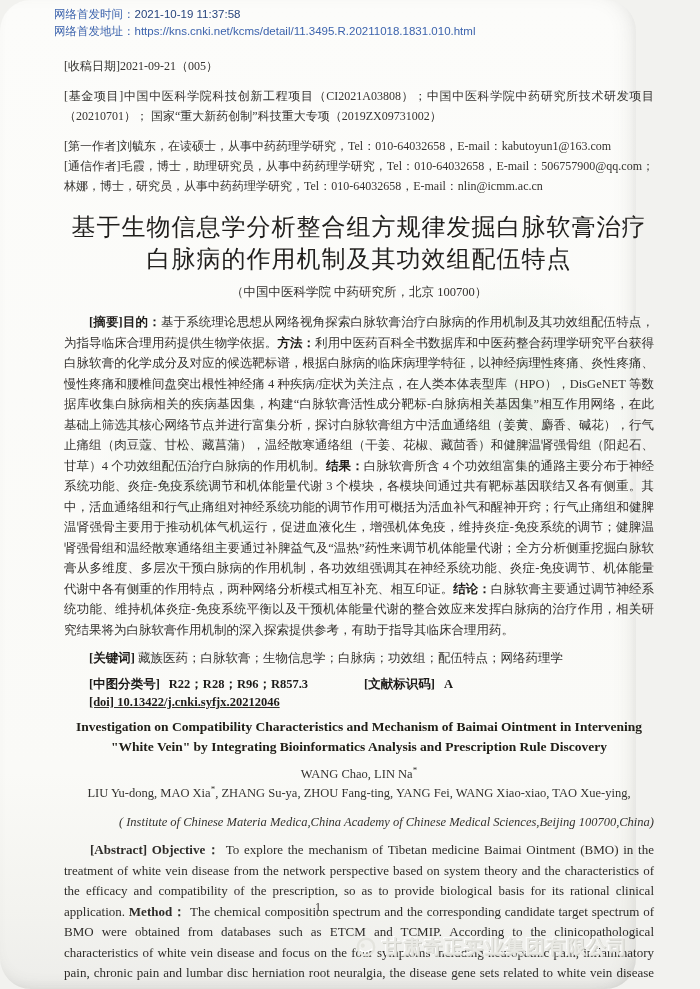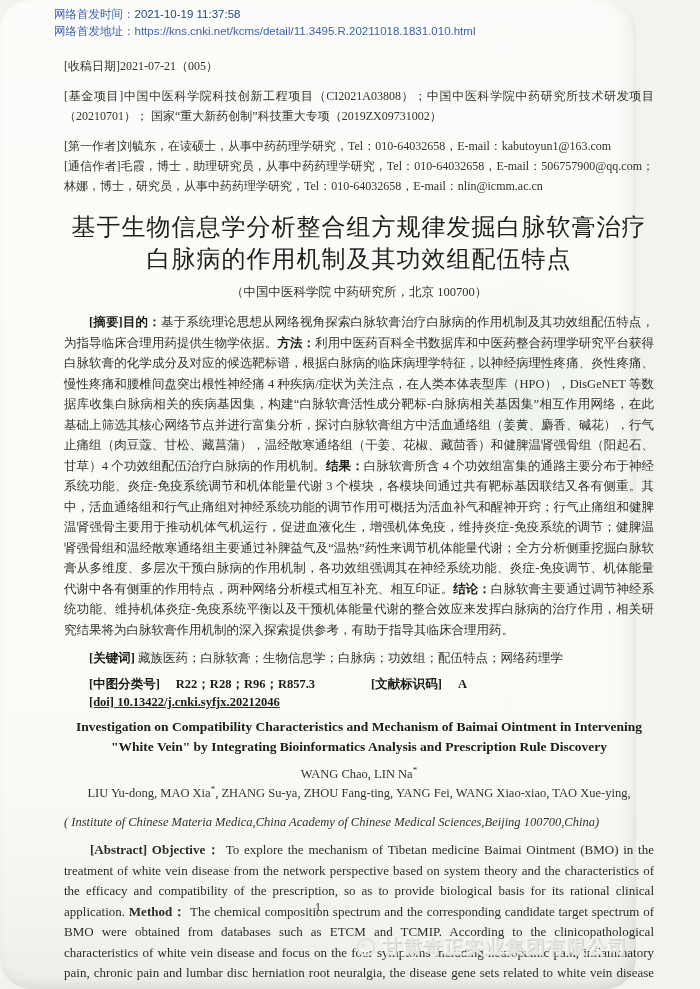--- a/index.html
+++ b/index.html
@@ -41,27 +41,27 @@
   .authors-cn { text-align:center; font-size:13.5px; margin-top:12px; color:#2c2a27; }
   .affil-cn   { text-align:center; font-size:12.5px; margin-top:9px; }
 
   sup { font-size:9px; vertical-align:super; line-height:0; }
 
   .abstract-cn { font-size:12.5px; line-height:20.5px; text-align:justify; text-indent:2em; margin-top:11px; }
   .abstract-cn b, .keywords b, .clc b, .doi b { color:#1d1b19; }
 
   .keywords { font-size:12.5px; margin-top:10px; text-indent:2em; }
   .clc { font-size:12.5px; margin-top:9px; text-indent:2em; }
-  .clc .val { margin-left:16px; }
+  .clc .val { margin-left:9px; }
   .clc .doc-code-label { margin-left:56px;text-align:center; }
   .doi { font-size:12.5px; margin-top:2px; text-indent:2em;text-decoration:underline; }
 
   .title-en { font-size:13.5px; line-height:20px; font-weight:700; text-align:center; margin-top:7px; color:#222019; }
   .authors-en { text-align:center; font-size:12.5px; line-height:19px; margin-top:8px; }
-  .affil-en { text-align:left; font-style:italic; font-size:12.5px; margin-top:12px; }
+  .affil-en { text-align:right; font-style:italic; font-size:12.5px; margin-top:12px; }
   .abstract-en { font-size:13px; line-height:20.5px; text-align:justify; text-indent:2em; margin-top:10px; color:#2e2c29; }
 
   .page-number { position:absolute; left:0; right:0; bottom:74px; text-align:center; font-size:12px; color:#3a3835; }
 
   .company-watermark { position:absolute; right:8px; top:934px; display:flex; align-items:center; gap:5px;
     font-size:19px; font-weight:700; letter-spacing:1.5px; color:#e9e9e4;
     text-shadow:1px 1px 0 #cfcfc8, -1px -1px 0 #ffffff; user-select:none; }
   .company-watermark svg { display:block; }
 </style>
 </head>
@@ -70,21 +70,21 @@
 <div class="page">
   <div class="green-blob blob1"></div>
   <div class="green-blob blob2"></div>
 
   <header class="cnki-header">
     <div class="hdr-line"><span class="hdr-label">网络首发时间：</span><span class="hdr-value">2021-10-19 11:37:58</span></div>
     <div class="hdr-line"><span class="hdr-label">网络首发地址：</span><a class="hdr-link">https://kns.cnki.net/kcms/detail/11.3495.R.20211018.1831.010.html</a></div>
   </header>
 
   <main class="content">
-    <p class="fm fm-received">[收稿日期]2021-07-21（005）</p>
+    <p class="fm fm-received">[收稿日期]2021-09-21（005）</p>
     <p class="fm fm-funding">[基金项目]中国中医科学院科技创新工程项目（CI2021A03808）；中国中医科学院中药研究所技术研发项目（20210701）； 国家“重大新药创制”科技重大专项（2019ZX09731002）</p>
     <p class="fm fm-first">[第一作者]刘毓东，在读硕士，从事中药药理学研究，Tel：010-64032658，E-mail：kabutoyun1@163.com</p>
     <p class="fm fm-corr">[通信作者]毛霞，博士，助理研究员，从事中药药理学研究，Tel：010-64032658，E-mail：506757900@qq.com；林娜，博士，研究员，从事中药药理学研究，Tel：010-64032658，E-mail：nlin@icmm.ac.cn</p>
 
     <h1 class="title-cn">基于生物信息学分析整合组方规律发掘白脉软膏治疗白脉病的作用机制及其功效组配伍特点</h1>
 
 
     <p class="affil-cn">（中国中医科学院 中药研究所，北京 100700）</p>
 
     <p class="abstract-cn"><b>[摘要]目的：</b><span>基于系统理论思想从网络视角探索白脉软膏治疗白脉病的作用机制及其功效组配伍特点，为指导临床合理用药提供生物学依据。</span><b>方法：</b><span>利用中医药百科全书数据库和中医药整合药理学研究平台获得白脉软膏的化学成分及对应的候选靶标谱，根据白脉病的临床病理学特征，以神经病理性疼痛、炎性疼痛、慢性疼痛和腰椎间盘突出根性神经痛 4 种疾病/症状为关注点，在人类本体表型库（HPO），DisGeNET 等数据库收集白脉病相关的疾病基因集，构建“白脉软膏活性成分靶标-白脉病相关基因集”相互作用网络，在此基础上筛选其核心网络节点并进行富集分析，探讨白脉软膏组方中活血通络组（姜黄、麝香、碱花），行气止痛组（肉豆蔻、甘松、藏菖蒲），温经散寒通络组（干姜、花椒、藏茴香）和健脾温肾强骨组（阳起石、甘草）4 个功效组配伍治疗白脉病的作用机制。</span><b>结果：</b><span>白脉软膏所含 4 个功效组富集的通路主要分布于神经系统功能、炎症-免疫系统调节和机体能量代谢 3 个模块，各模块间通过共有靶标基因联结又各有侧重。其中，活血通络组和行气止痛组对神经系统功能的调节作用可概括为活血补气和醒神开窍；行气止痛组和健脾温肾强骨主要用于推动机体气机运行，促进血液化生，增强机体免疫，维持炎症-免疫系统的调节；健脾温肾强骨组和温经散寒通络组主要通过补脾益气及“温热”药性来调节机体能量代谢；全方分析侧重挖掘白脉软膏从多维度、多层次干预白脉病的作用机制，各功效组强调其在神经系统功能、炎症-免疫调节、机体能量代谢中各有侧重的作用特点，两种网络分析模式相互补充、相互印证。</span><b>结论：</b><span>白脉软膏主要通过调节神经系统功能、维持机体炎症-免疫系统平衡以及干预机体能量代谢的整合效应来发挥白脉病的治疗作用，相关研究结果将为白脉软膏作用机制的深入探索提供参考，有助于指导其临床合理用药。</span></p>

